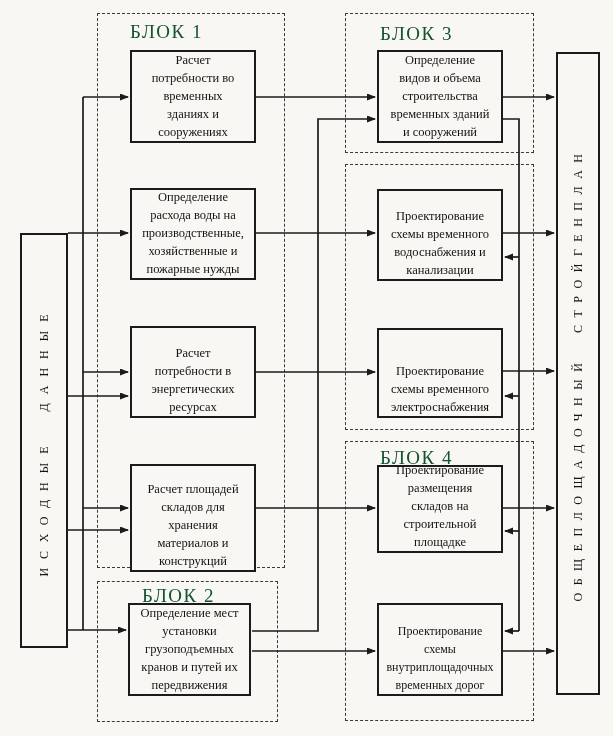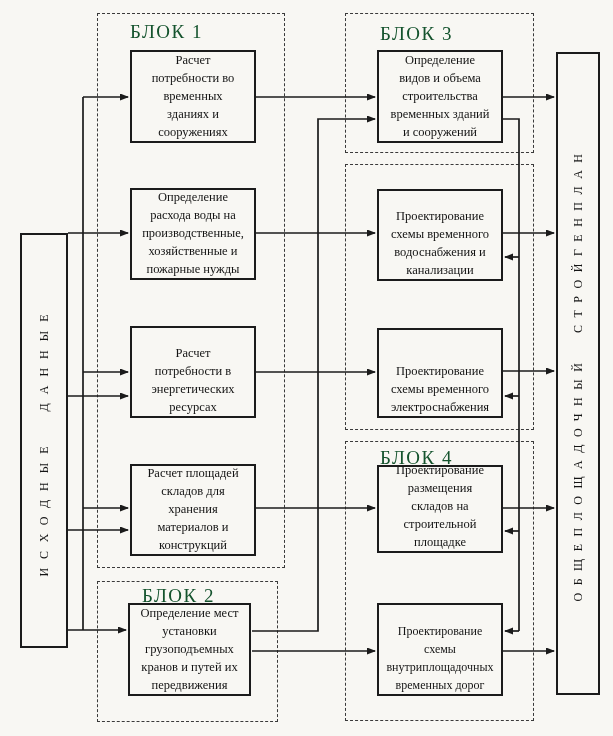--- a/index.html
+++ b/index.html
@@ -122,21 +122,21 @@
 производственные,
 хозяйственные и
 пожарные нужды</div>
   </div>
   <div class="node" style="left:130px;top:326px;width:126px;height:92px;">
     <div class="node-text">Расчет
 потребности в
 энергетических
 ресурсах</div>
   </div>
-  <div class="node" style="left:130px;top:464px;width:126px;height:92px;">
+  <div class="node" style="left:130px;top:464px;width:126px;height:108px;">
     <div class="node-text">Расчет площадей
 складов для
 хранения
 материалов и
 конструкций</div>
   </div>
   <div class="node" style="left:128px;top:603px;width:123px;height:93px;">
     <div class="node-text">Определение мест
 установки
 грузоподъемных

